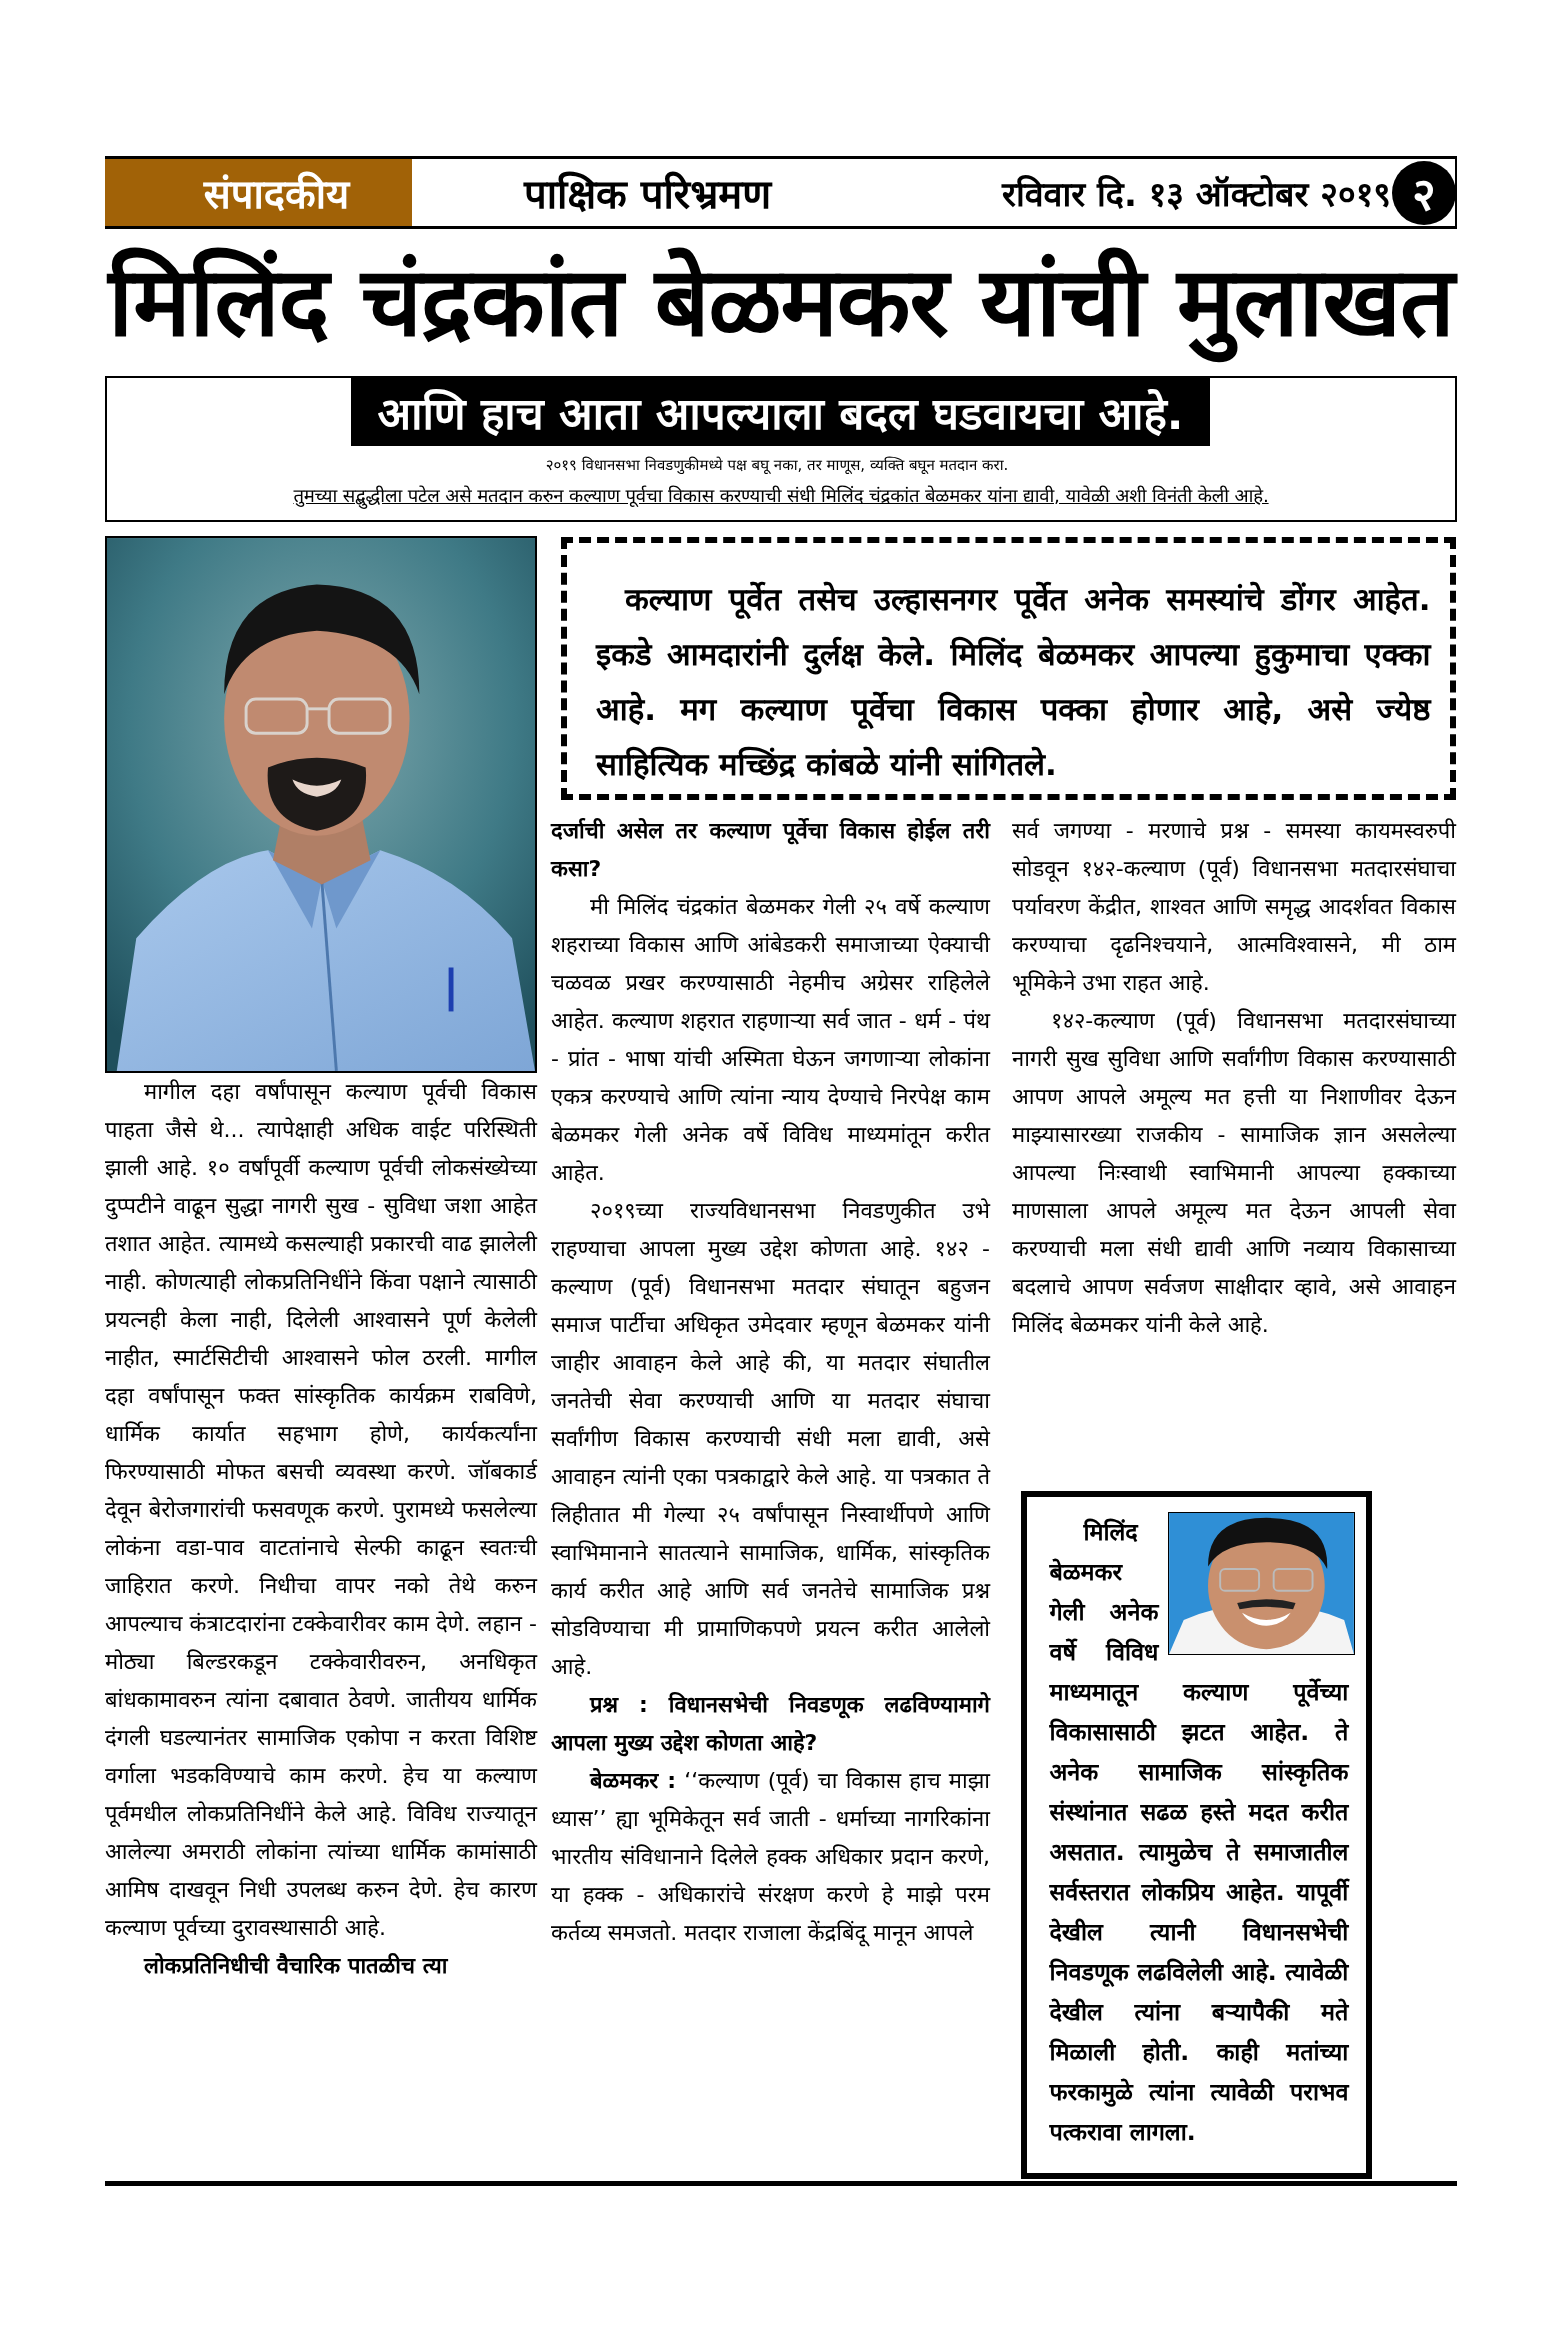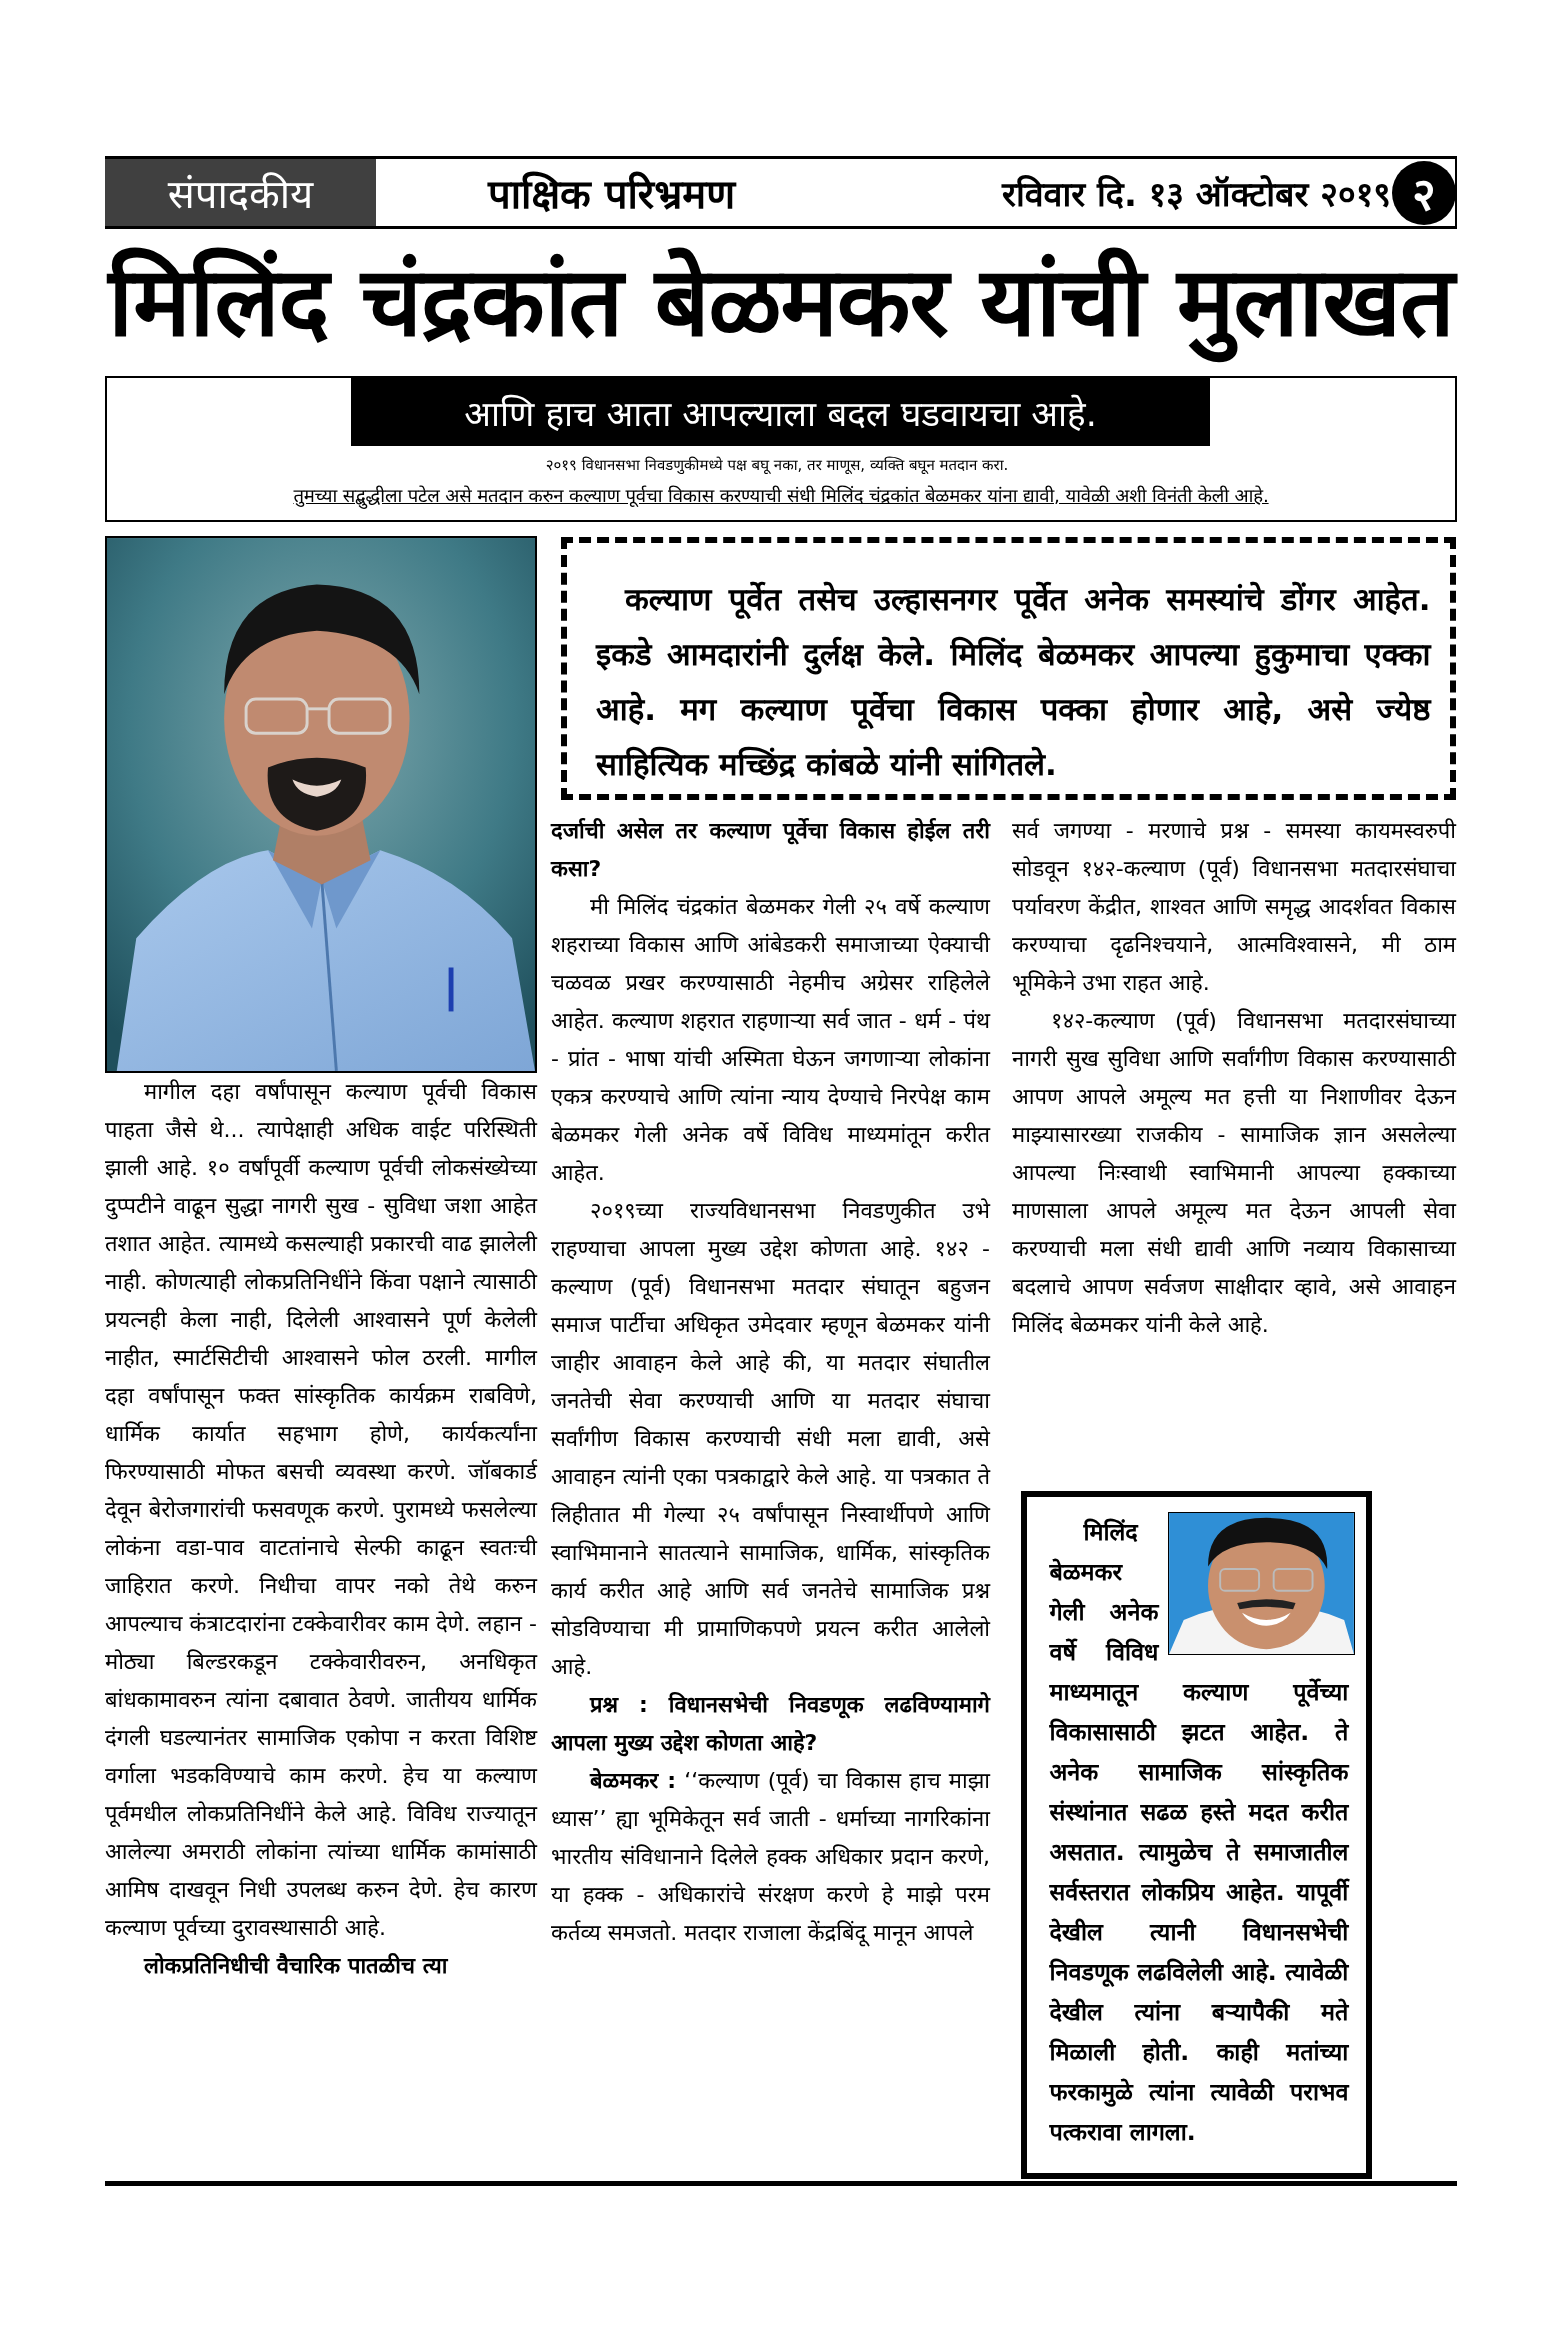--- a/index.html
+++ b/index.html
@@ -4,39 +4,39 @@
 <style>
   html, body { margin: 0; padding: 0; background: #ffffff; }
   body { width: 1561px; height: 2342px; position: relative; overflow: hidden;
          font-family: "DejaVu Sans", "Liberation Sans", sans-serif; color: #000; }
   .abs { position: absolute; }
 
   
   .hdr { left: 105px; top: 156px; width: 1352px; height: 73px;
          border-top: 3.9px solid #000; border-bottom: 3.9px solid #000; border-right: 2.9px solid #000;
          box-sizing: border-box; display: flex; align-items: center; }
-  .hdr-section { background: #404040; color: #fff; height: 100%; width: 271px;
+  .hdr-section { background: #a16207; color: #fff; height: 100%; width: 271px;
          display: flex; align-items: center; justify-content: center;
-         font-weight: normal; font-size: 40px; }
+         font-weight: bold; font-size: 40px; padding-left: 36px; }
   .hdr-paper { font-weight: bold; font-size: 40px; margin-left: 112px; text-align: right; }
   .hdr-date { font-weight: bold; font-size: 34px; margin-left: auto; margin-right: 1px; }
   .hdr-page { width: 64px; height: 64px; border-radius: 50%; background: #000; color: #fff;
          display: flex; align-items: center; justify-content: center;
          font-weight: bold; font-size: 45px; margin-right: -1px; }
 
   
   .headline { left: 105px; top: 244px; width: 1352px; height: 117px; text-align: center;
          font-weight: bold; font-size: 96px; line-height: 117px; letter-spacing: -1px;
          white-space: nowrap; }
 
   
   .intro { left: 105px; top: 376px; width: 1352px; height: 146px; border: 2.4px solid #000;
          box-sizing: border-box; }
   .intro-banner { position: absolute; left: 244px; top: 0; width: 859px; height: 68px;
-         background: #000; color: #fff; font-weight: normal; font-size: 35px;
+         background: #000; color: #fff; font-weight: bold; font-size: 44px;
          display: flex; align-items: center; justify-content: center; white-space: nowrap; }
   .intro-l1 { position: absolute; left: 0; right: 8px; top: 73px; text-align: center;
          font-size: 15px; line-height: 29px; white-space: nowrap; }
   .intro-l2 { position: absolute; left: 0; right: 0; top: 103px; text-align: center;
          font-size: 18.5px; line-height: 29px; white-space: nowrap; letter-spacing: -0.2px; text-decoration: underline; }
 
   
   .photo-main { left: 105px; top: 536px; width: 432px; height: 537px; border: 2px solid #000;
          box-sizing: border-box; overflow: hidden; }
 

